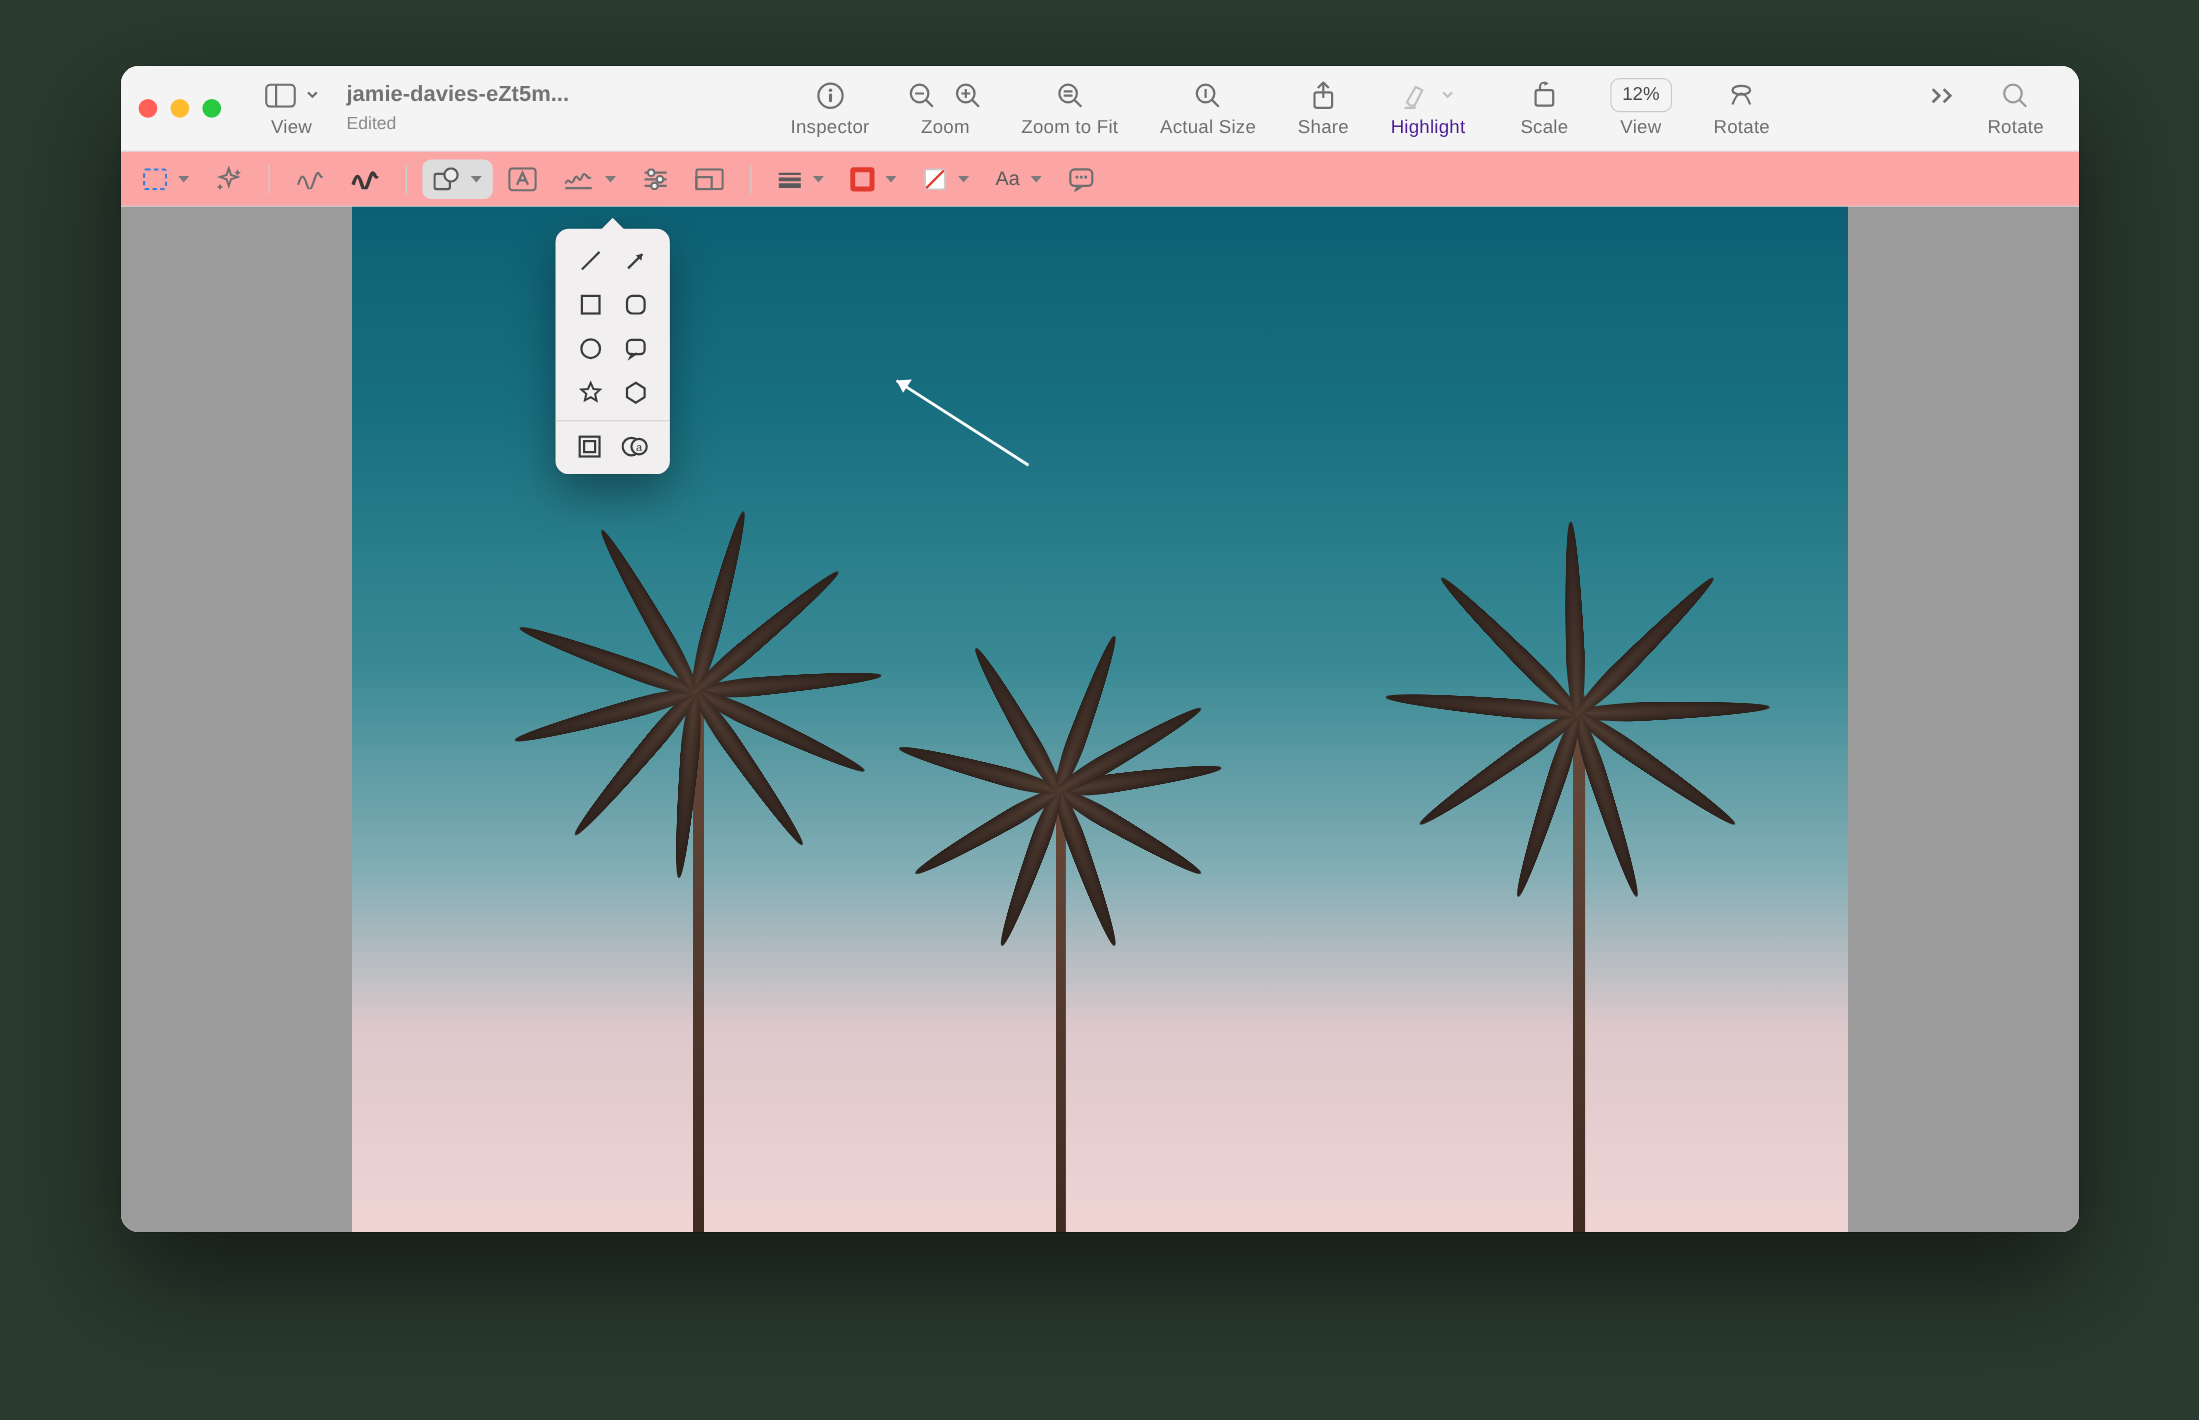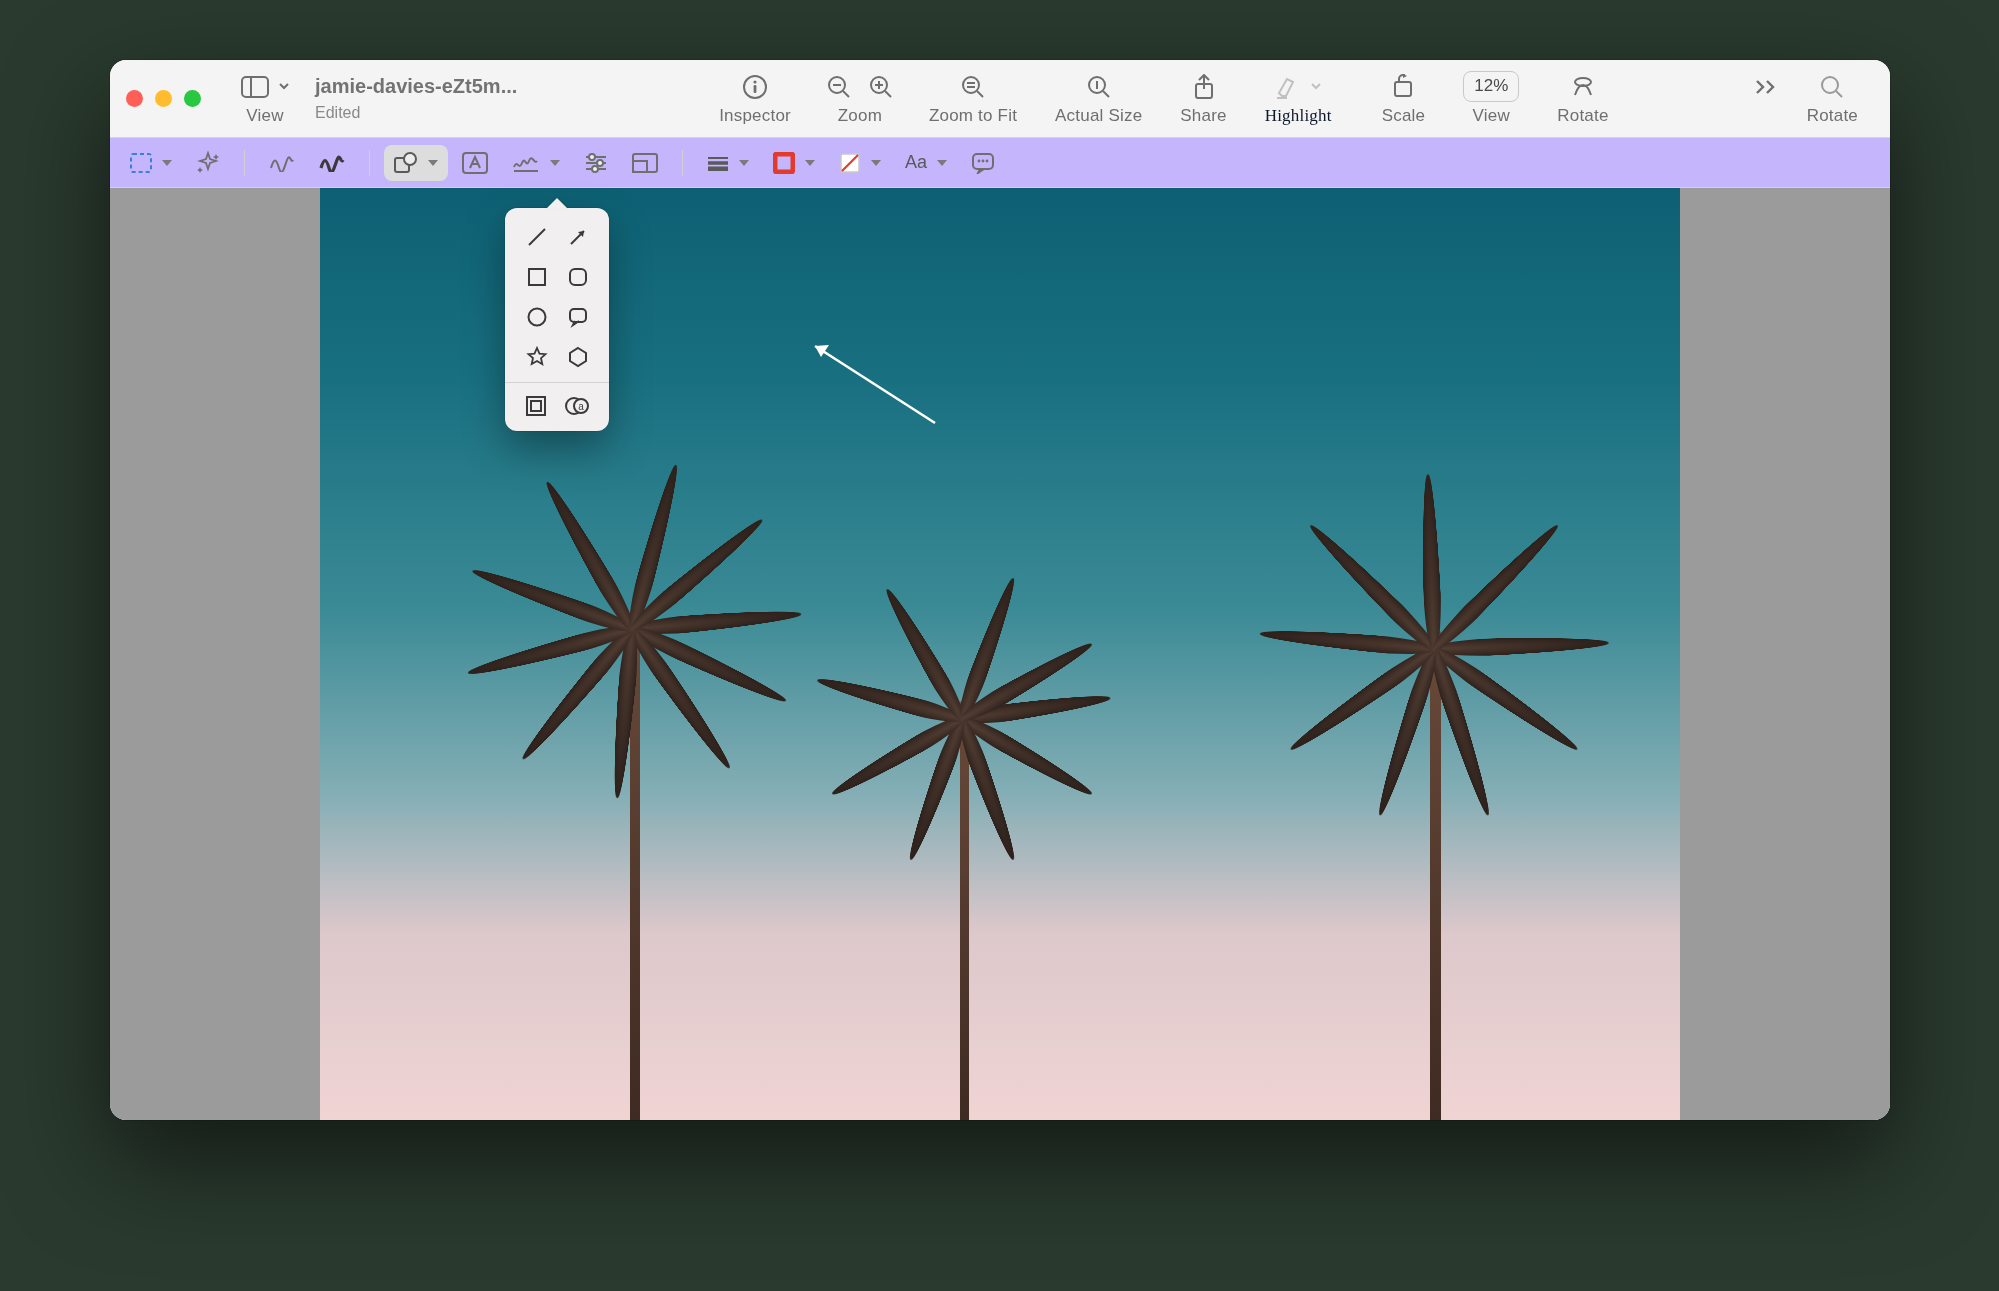--- a/index.html
+++ b/index.html
@@ -43,42 +43,42 @@
   .dot.green { background:#28c840; }
 
   .tb-item {
     display:flex; flex-direction:column; align-items:center; justify-content:center;
     height: 78px;
     padding: 0 16px;
     color:#6f6f6f;
   }
   .tb-item .ico { height: 30px; display:flex; align-items:center; justify-content:center; gap:10px; }
   .tb-item .lbl { font-size: 17px; margin-top:4px; letter-spacing:.2px; }
-  .tb-item.disabled { color:#0f172a;font-family:Liberation Serif, serif; }
+  .tb-item.disabled { color:#4c1d95; }
 
   .title-block { display:flex; flex-direction:column; justify-content:center; padding:0 8px 0 4px; min-width: 270px; }
   .title-block .fname { font-size:20px; font-weight:600; color:#737373; line-height:1.05; }
   .title-block .edited { font-size:16px; color:#8a8a8a; margin-top:7px; }
 
   .scale-box {
     border: 1px solid #c9c9c9;
     border-radius: 8px;
     padding: 3px 10px;
     font-size: 17px;
     color:#4a4a4a;
     line-height: 1.3;
     background:#fff0;
   }
 
   .flex-spacer { flex: 1; }
 
   
   .markbar {
     height: 50px;
-    background:#c4b5fd;
+    background:#fca5a5;
     border-bottom:1px solid #d6d5d5;
     display:flex;
     align-items:center;
     padding: 0 10px;
     gap: 4px;
   }
   .mb-btn {
     height: 36px; min-width: 44px;
     border-radius: 8px;
     display:flex; align-items:center; justify-content:center;

